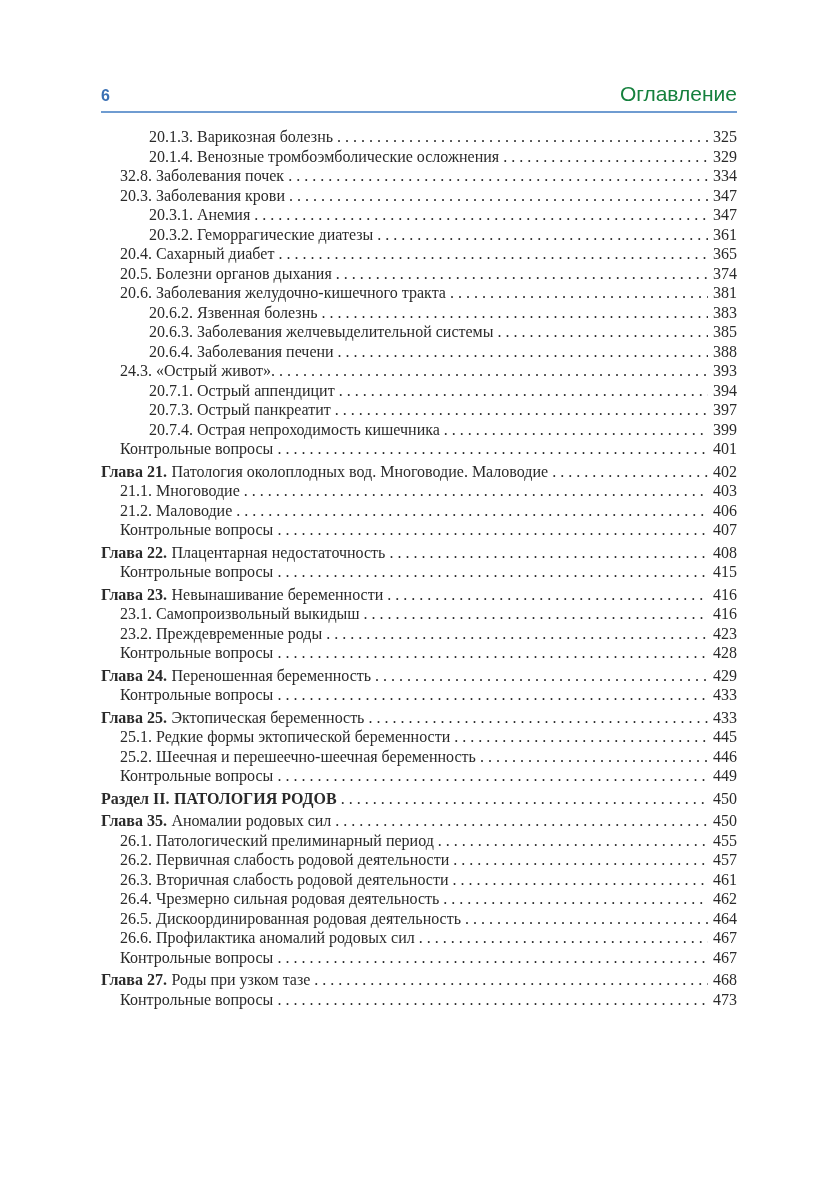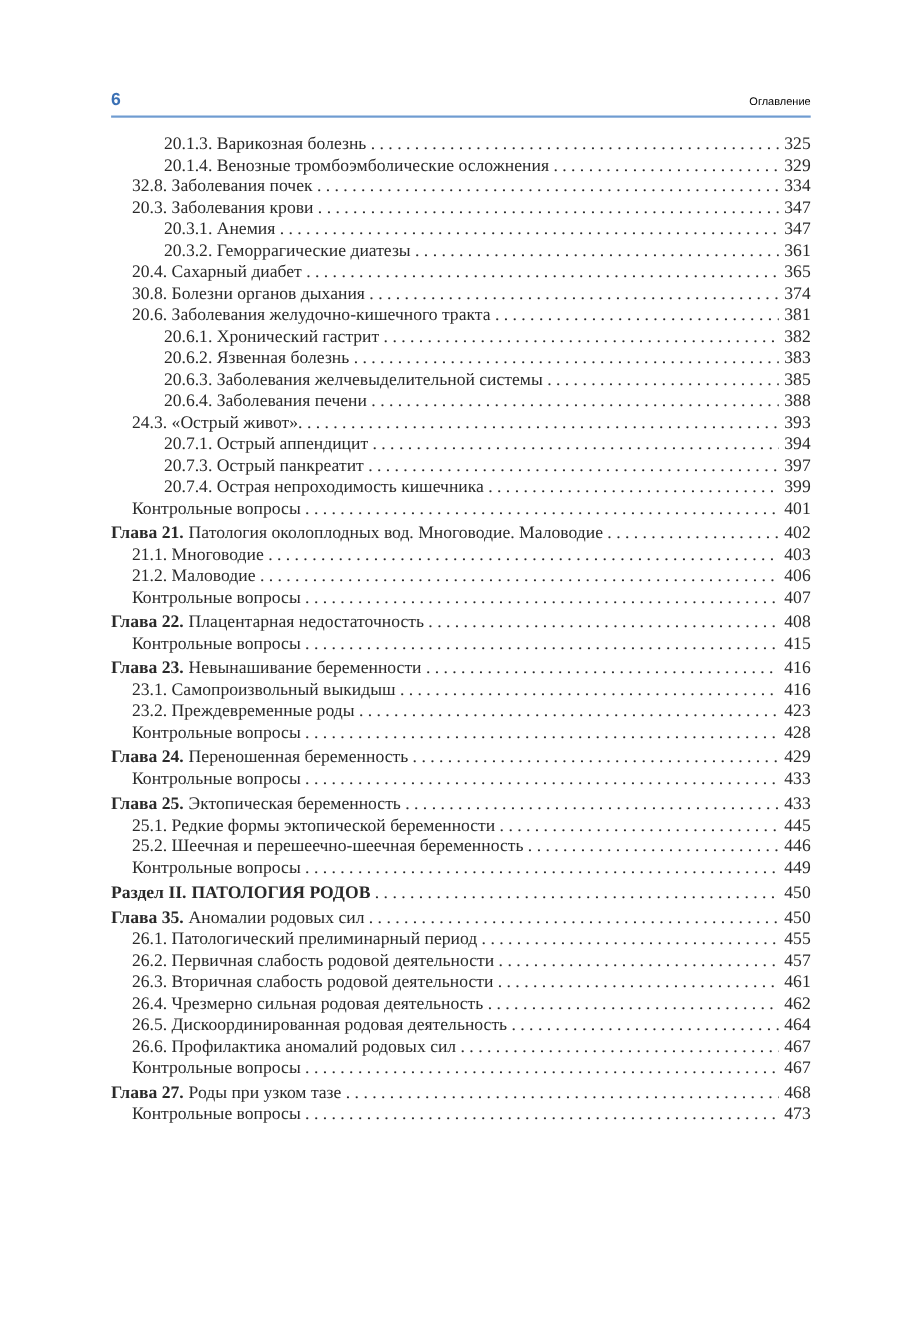--- a/index.html
+++ b/index.html
@@ -28,22 +28,22 @@
     font-family: "Liberation Sans", sans-serif;
     border-bottom: 2px solid #6f9cd1;
     padding-bottom: 5px;
   }
   .page-header .pageno {
     font-size: 16px;
     font-weight: bold;
     color: #3a70b4;
   }
   .page-header .running-title {
-    font-size: 10px;
-    color: #000000;
+    font-size: 21px;
+    color: #15803d;
     margin-left: 21px;
   }
   .toc {
     margin-top: 14px;
     font-size: 16px;
   }
   .row {
     display: flex;
     align-items: center;
     line-height: 19.5px;
@@ -115,33 +115,28 @@
         <span class="title">20.3.2. Геморрагические диатезы</span>
         <span class="leader"></span>
         <span class="pagenum">361</span>
       </div>
       <div class="row indent-1">
         <span class="title">20.4. Сахарный диабет</span>
         <span class="leader"></span>
         <span class="pagenum">365</span>
       </div>
       <div class="row indent-1">
-        <span class="title">30.8. Болезни органов дыхания</span>
+        <span class="title">20.5. Болезни органов дыхания</span>
         <span class="leader"></span>
         <span class="pagenum">374</span>
       </div>
       <div class="row indent-1">
         <span class="title">20.6. Заболевания желудочно-кишечного тракта</span>
         <span class="leader"></span>
         <span class="pagenum">381</span>
-      </div>
-      <div class="row indent-2">
-        <span class="title">20.6.1. Хронический гастрит</span>
-        <span class="leader"></span>
-        <span class="pagenum">382</span>
       </div>
       <div class="row indent-2">
         <span class="title">20.6.2. Язвенная болезнь</span>
         <span class="leader"></span>
         <span class="pagenum">383</span>
       </div>
       <div class="row indent-2">
         <span class="title">20.6.3. Заболевания желчевыделительной системы</span>
         <span class="leader"></span>
         <span class="pagenum">385</span>

